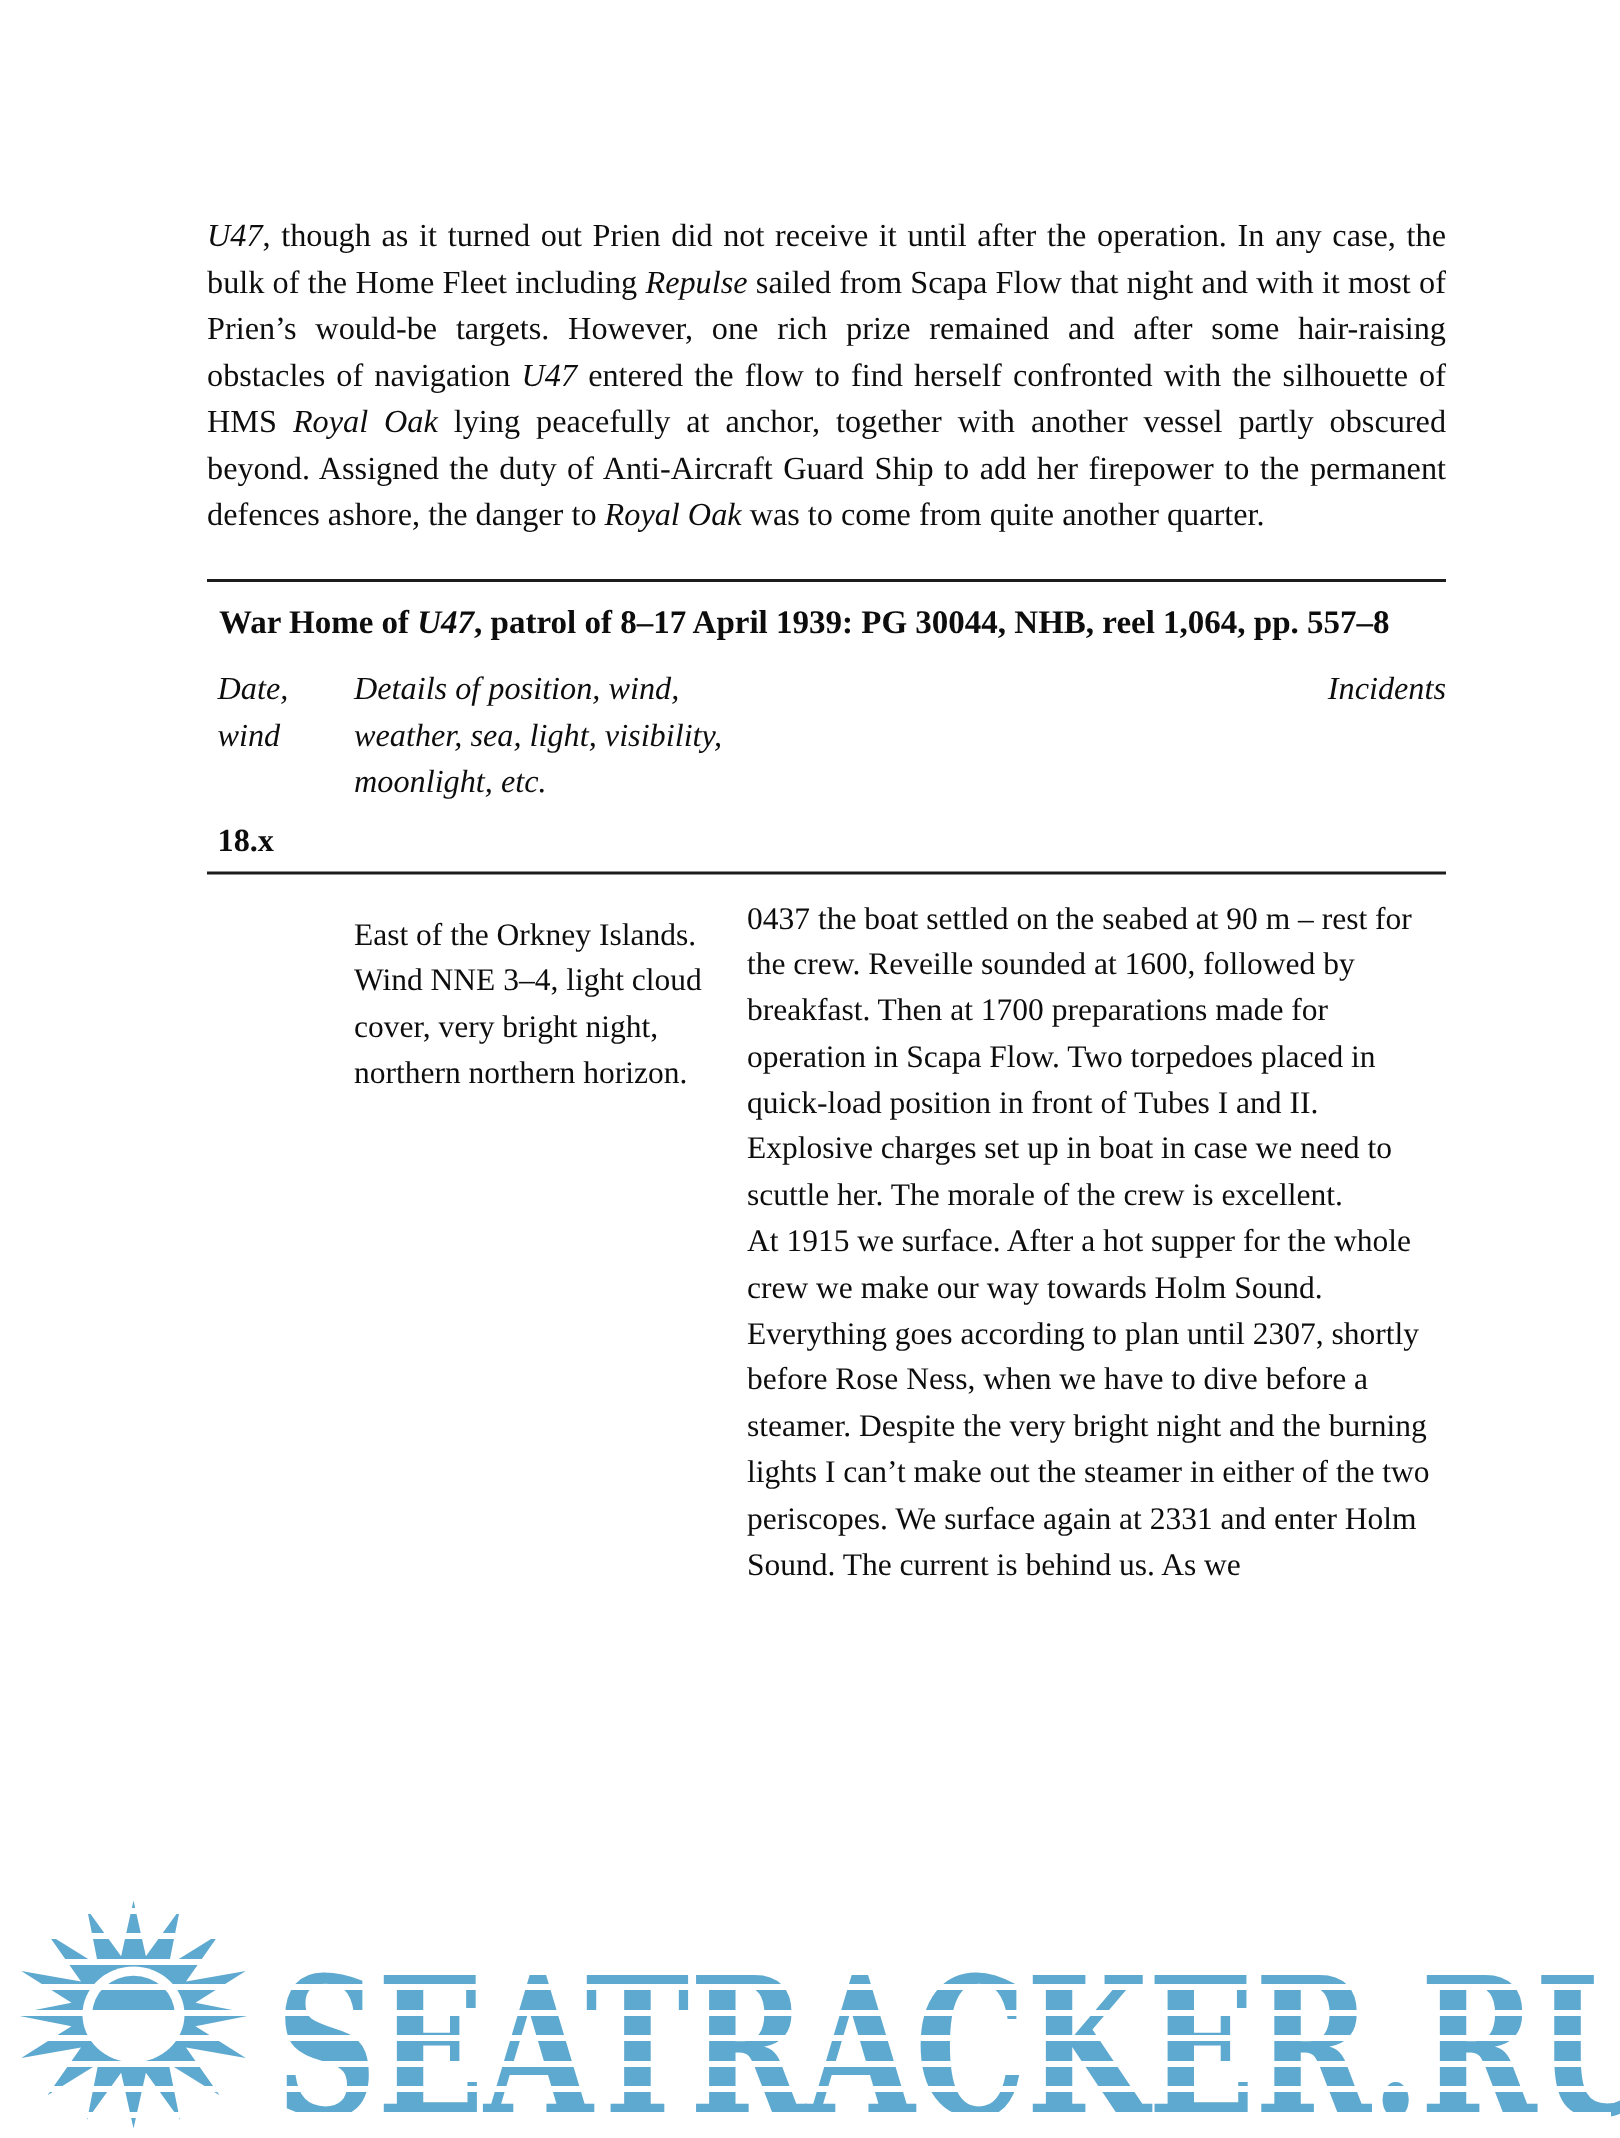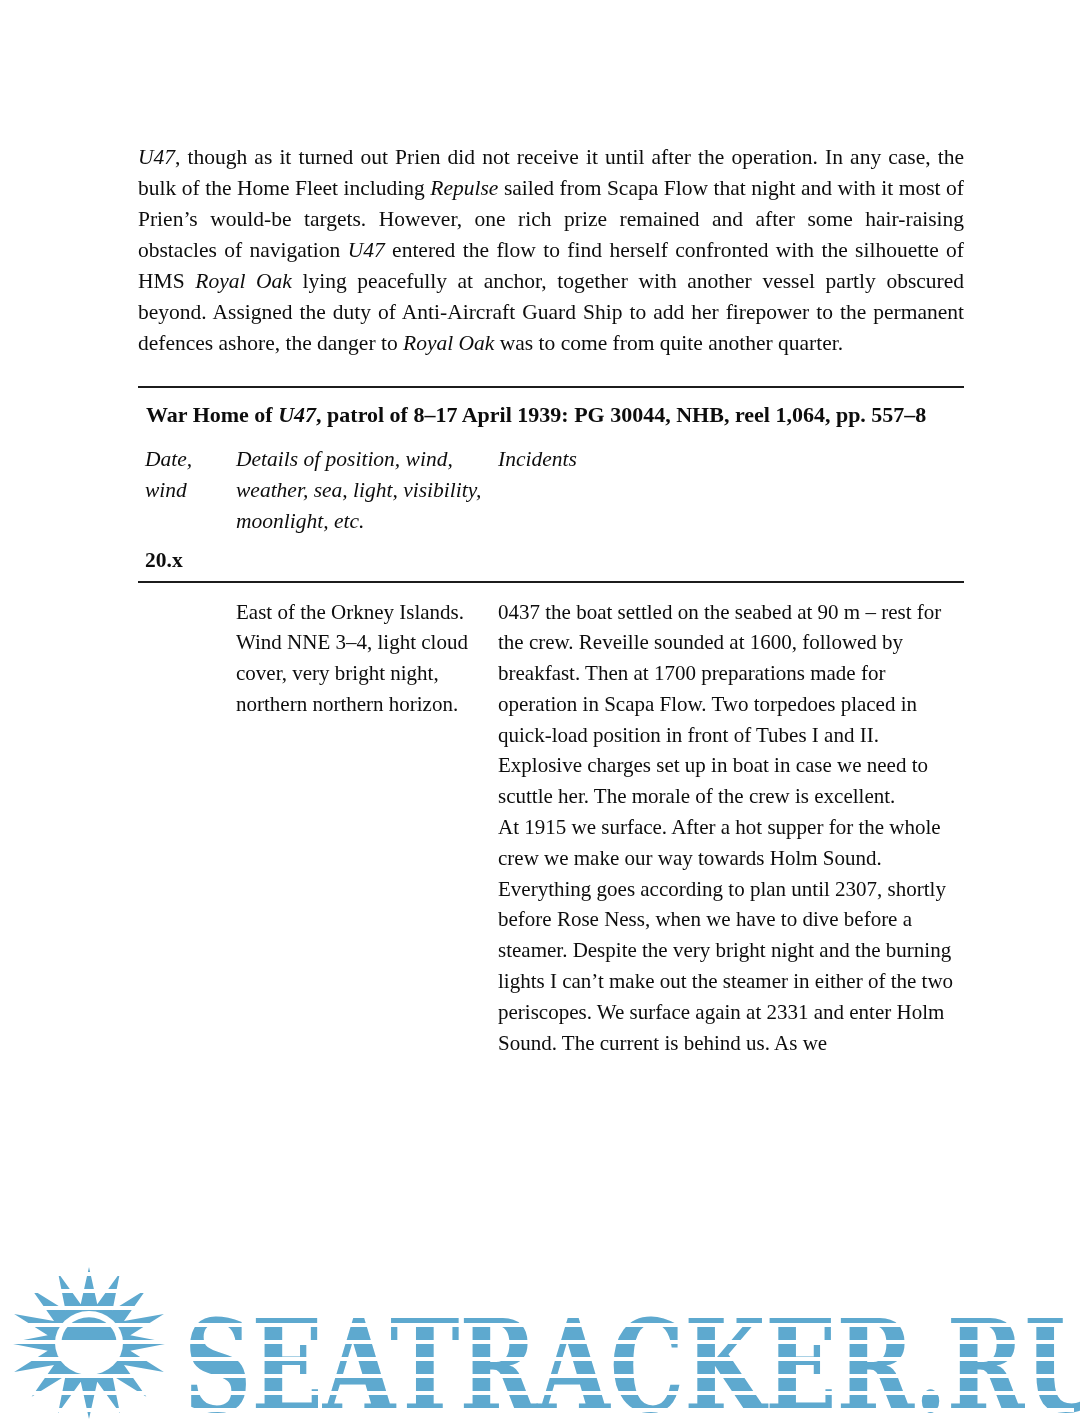--- a/index.html
+++ b/index.html
@@ -40,35 +40,35 @@
     display: grid;
     grid-template-columns: 98px 262px 466px;
   }
   .header-row {
     margin-top: 13px;
     font-style: italic;
     font-size: 21.5px;
     line-height: 31px;
   }
   .col-date { padding-left: 7px; }
-  .col-incidents-h { text-align: left; }
+  .col-incidents-h { text-align: right; }
   .date-label {
     font-weight: 700;
     font-size: 21.5px;
     line-height: 31px;
     margin: 8px 0 5px 7px;
   }
   .body-row {
     margin-top: 14px;
     font-size: 21px;
     line-height: 30.8px;
   }
   .cell p { margin: 0; }
   .cell p + p { margin-top: 0; }
-  .col-position { padding-right: 16px; }
+  .col-position { padding-right: 16px; margin-top: 11px; }
 
   
   .watermark {
     position: absolute;
     left: 6px; right: 6px; bottom: 4px;
     height: 162px;
   }
   .watermark::after {
     content: "";
     position: absolute;
@@ -106,21 +106,21 @@
   <hr class="rule rule-top">
 
   <h2 class="diary-heading"><span>War Home of </span><i>U47</i><span>, patrol of 8–17 April 1939: PG 30044, NHB, reel 1,064, pp. 557–8</span></h2>
 
   <div class="grid header-row">
     <div class="col-date">Date, wind</div>
     <div class="col-details">Details of position, wind, weather, sea, light, visibility, moonlight, etc.</div>
     <div class="col-incidents-h">Incidents</div>
   </div>
 
-  <div class="date-label">20.x</div>
+  <div class="date-label">18.x</div>
 
   <hr class="rule rule-row">
 
   <div class="grid body-row">
     <div class="cell"></div>
     <div class="cell col-position">East of the Orkney Islands. Wind NNE 3–4, light cloud cover, very bright night, northern northern horizon.</div>
     <div class="cell col-incidents">
       <p>0437 the boat settled on the seabed at 90 m – rest for the crew. Reveille sounded at 1600, followed by breakfast. Then at 1700 preparations made for operation in Scapa Flow. Two torpedoes placed in quick-load position in front of Tubes I and II. Explosive charges set up in boat in case we need to scuttle her. The morale of the crew is excellent.</p>
       <p>At 1915 we surface. After a hot supper for the whole crew we make our way towards Holm Sound. Everything goes according to plan until 2307, shortly before Rose Ness, when we have to dive before a steamer. Despite the very bright night and the burning lights I can’t make out the steamer in either of the two periscopes. We surface again at 2331 and enter Holm Sound. The current is behind us. As we</p>
     </div>

